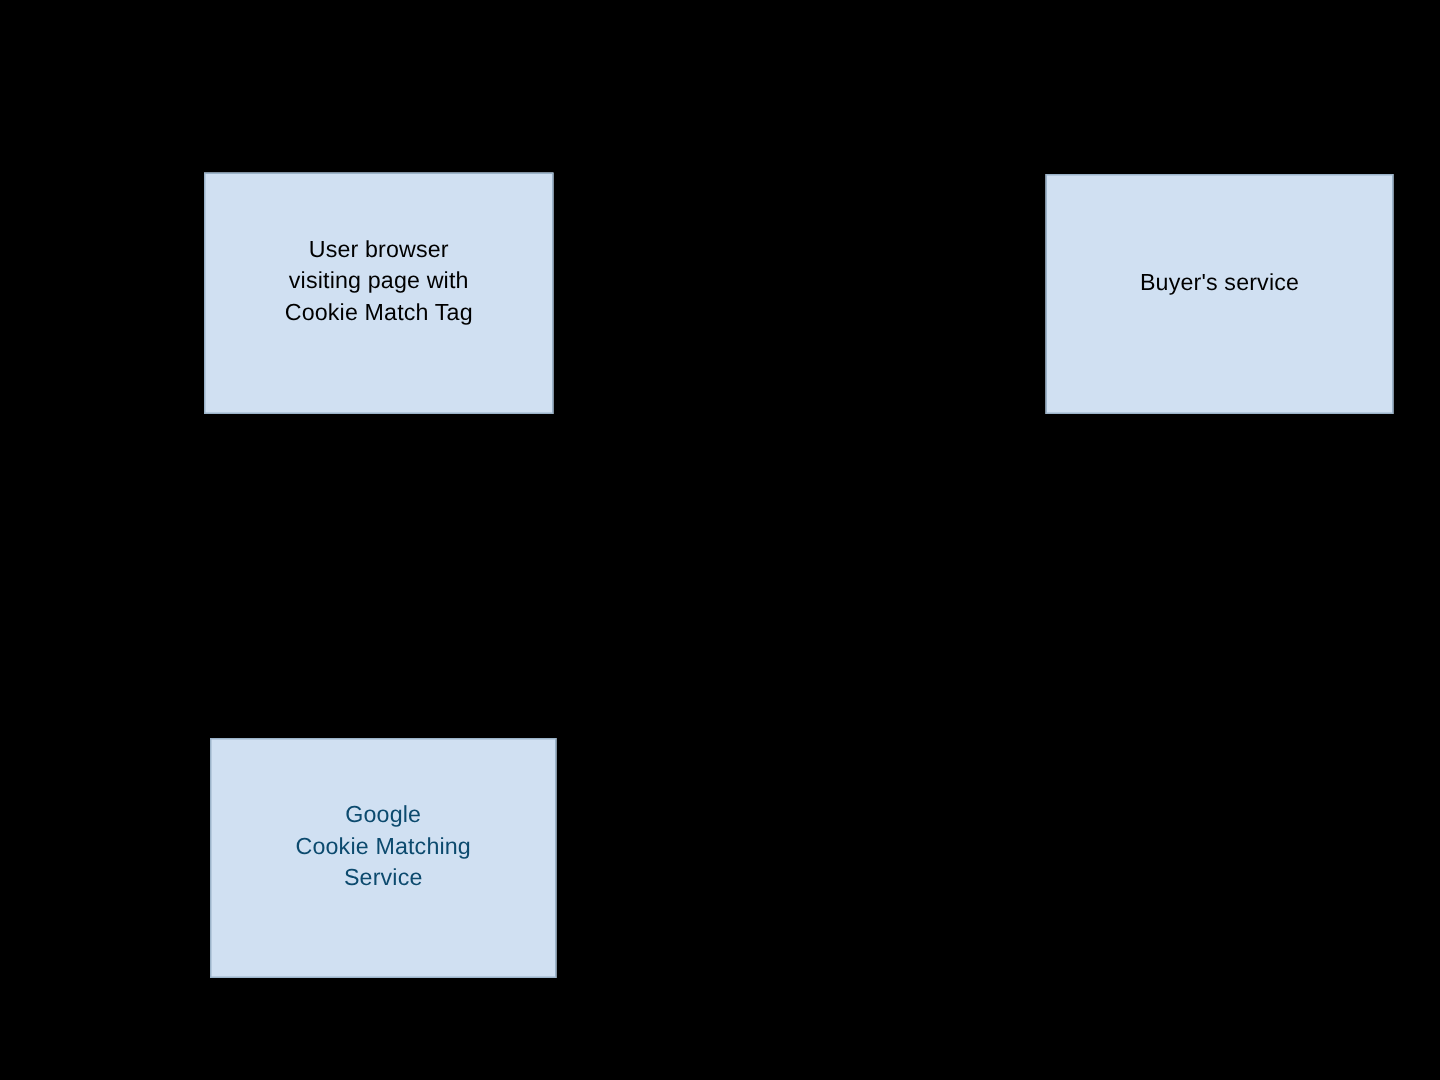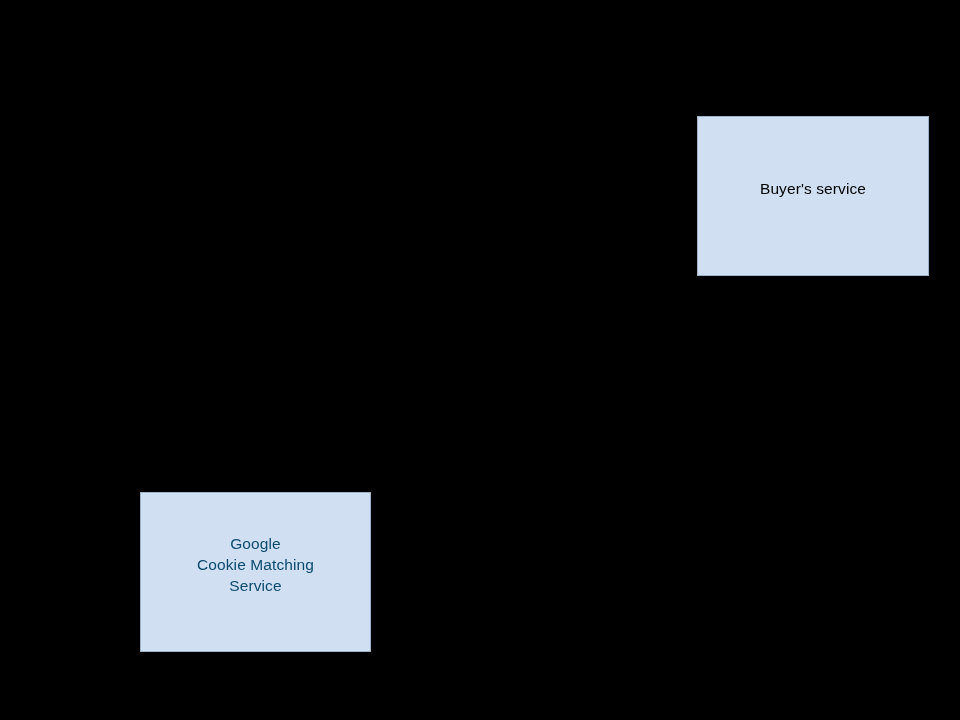--- a/index.html
+++ b/index.html
@@ -72,20 +72,25 @@
     pointer-events: none;
   }
 </style>
 </head>
 <body>
 
 <div id="canvas" style="width: 960px; height: 720px; background: rgb(0, 0, 0);">
 
   <svg id="edge-layer" width="960" height="720" viewBox="0 0 960 720" aria-hidden="true"></svg>
 
+  <div class="node" id="node-user-browser" style="left: 136px; top: 115px; width: 233px; height: 161px; background: rgb(208, 224, 242); border-color: rgb(155, 179, 201);">
+    <div class="node-label" style="color: rgb(0, 0, 0);">User browser
+visiting page with
+Cookie Match Tag</div>
+  </div>
 
   <div class="node" id="node-buyers-service" style="left: 697px; top: 116px; width: 232px; height: 160px; background: rgb(208, 224, 242); border-color: rgb(155, 179, 201);">
     <div class="node-label" style="color: rgb(0, 0, 0);">Buyer's service</div>
   </div>
 
   <div class="node" id="node-google-cookie-matching" style="left: 140px; top: 492px; width: 231px; height: 160px; background: rgb(208, 224, 242); border-color: rgb(155, 179, 201);">
     <div class="node-label" style="color: #0c4a6e;">Google
 Cookie Matching
 Service</div>
   </div>

